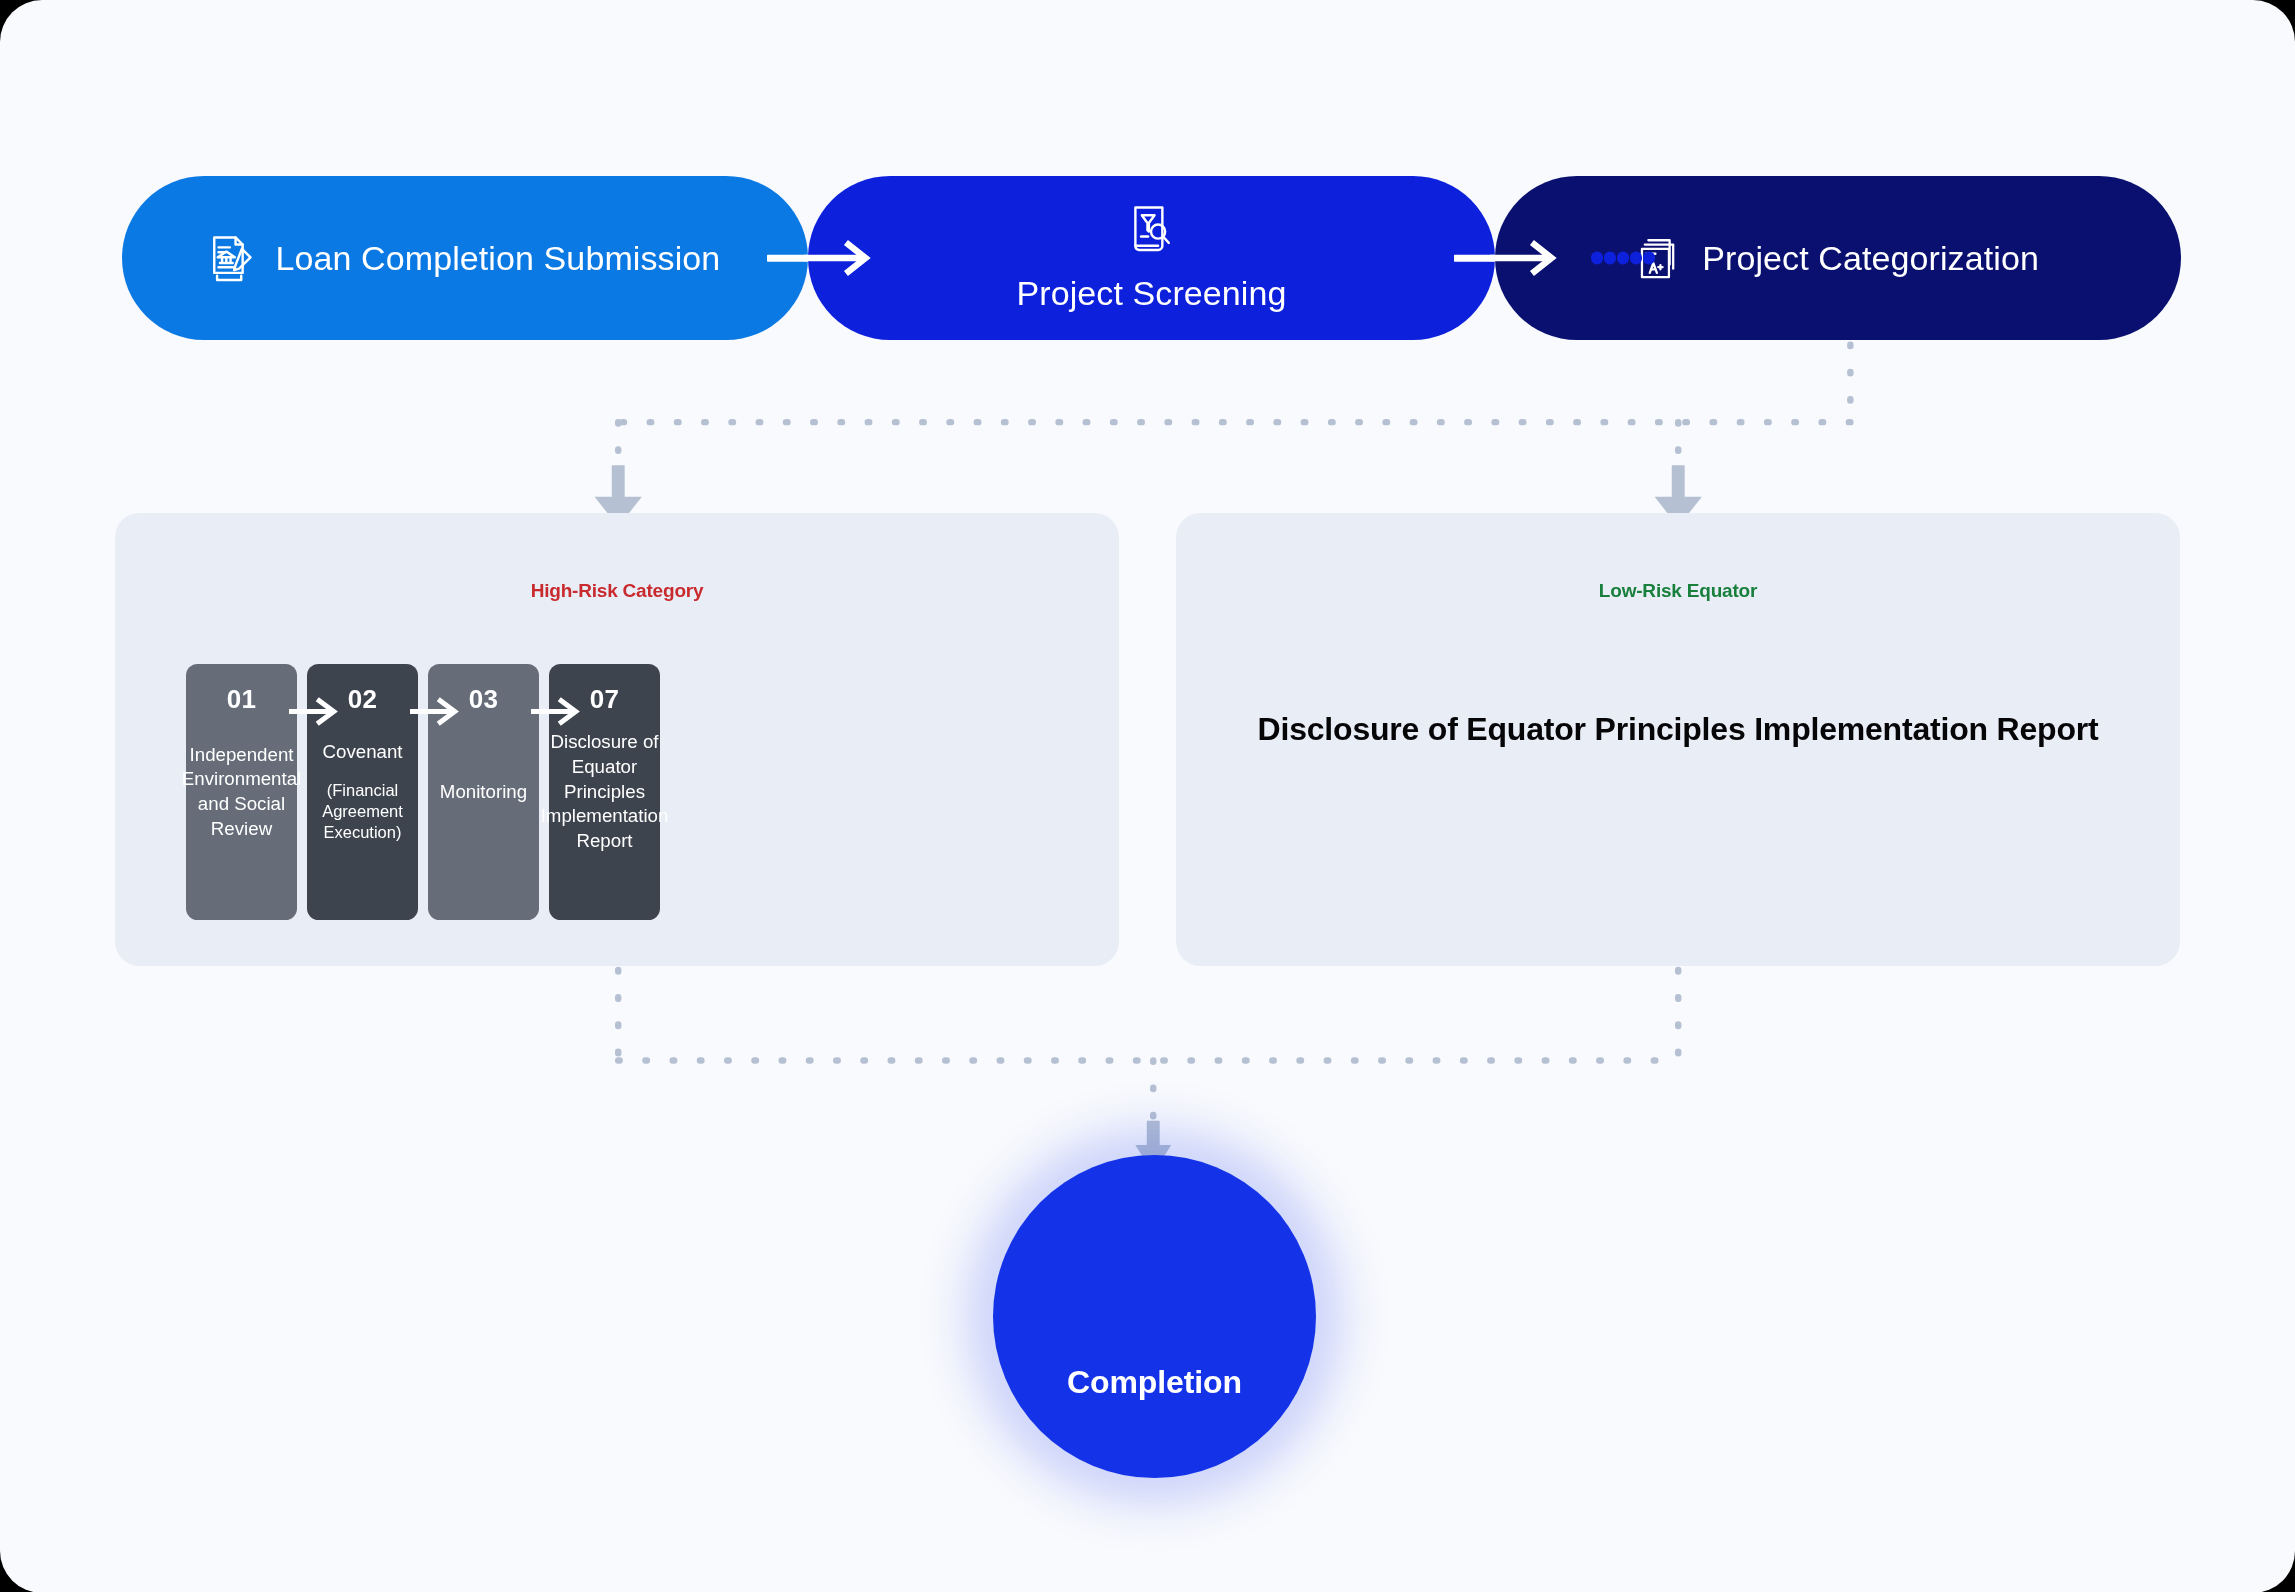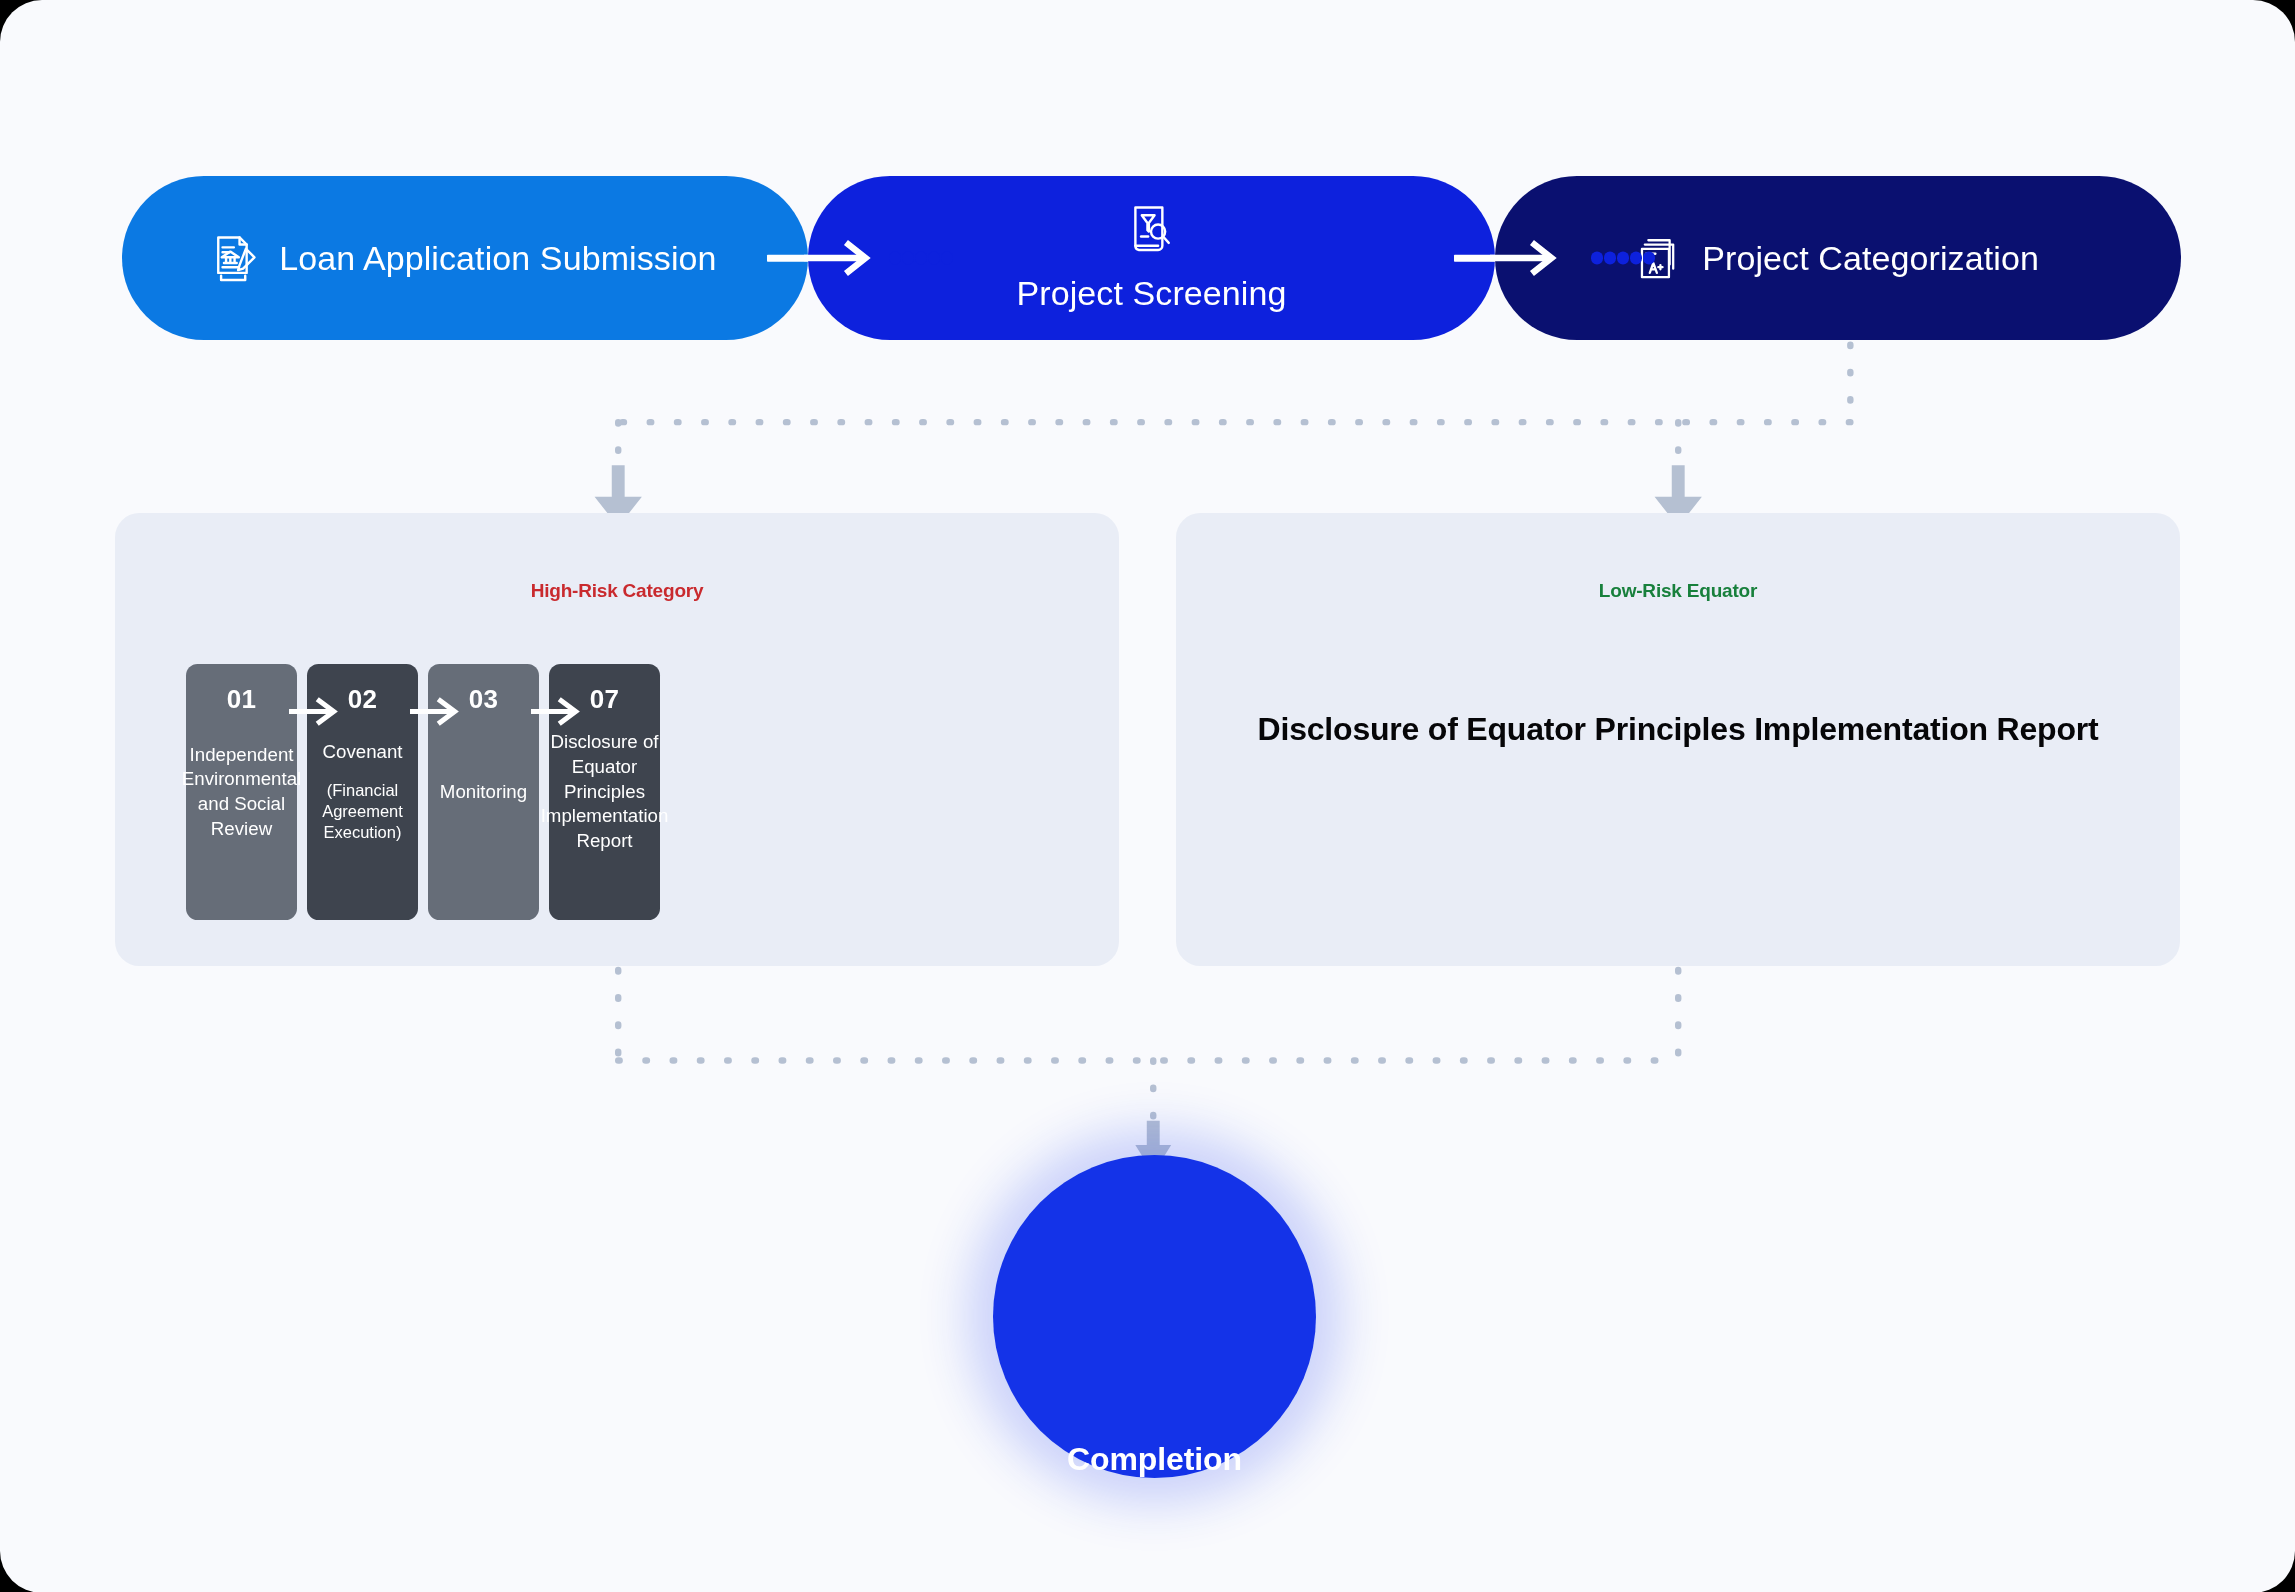--- a/index.html
+++ b/index.html
@@ -189,21 +189,21 @@
     position: absolute;
     left: 993px;
     top: 1155px;
     width: 323px;
     height: 323px;
     border-radius: 50%;
     background: #1433e8;
     box-shadow: 0 0 50px 24.4px rgba(33,65,240,0.22);
     z-index: 3;
     display: flex;
-    align-items: flex-end;
+    align-items: center;
     justify-content: center;
   }
   #completion .label {
     margin-top: 131px;
     color: #ffffff;
     font-size: 32px;
     font-weight: bold;
     letter-spacing: -0.1px;
   }
 </style>
@@ -242,21 +242,21 @@
       <span class="pill-icon">
         <svg viewBox="0 0 62 70" fill="none" stroke="#ffffff" stroke-width="3.4" stroke-linecap="round" stroke-linejoin="round">
           <path d="M10 60 V66 H44 V60"></path>
           <path d="M6 6 H36 L46 16 V56 H6 Z"></path>
           <path d="M36 6 V16 H46"></path>
           <path d="M12 20 H28 M12 27 H22"></path>
           <path d="M12 48 H34 M14 42 H32 M17 42 V34 M23 42 V34 M29 42 V34 M11 34 H35 L23 26 Z"></path>
           <path d="M45 22 L57 34 L41 50 L34 52 L36 45 Z"></path>
         </svg>
       </span>
-      <span class="pill-label">Loan Application Submission</span>
+      <span class="pill-label">Loan Completion Submission</span>
       <span class="conn-stub"></span>
     </div>
 
     <div class="conn-dots" style="left:766px">
       <i style="background:#0d21dd"></i>
         <i style="background:#0d21dd"></i>
         <i style="background:#0d21dd"></i>
       <i style="background:#0d21dd"></i>
         <i style="background:#0d21dd"></i>
     </div>

